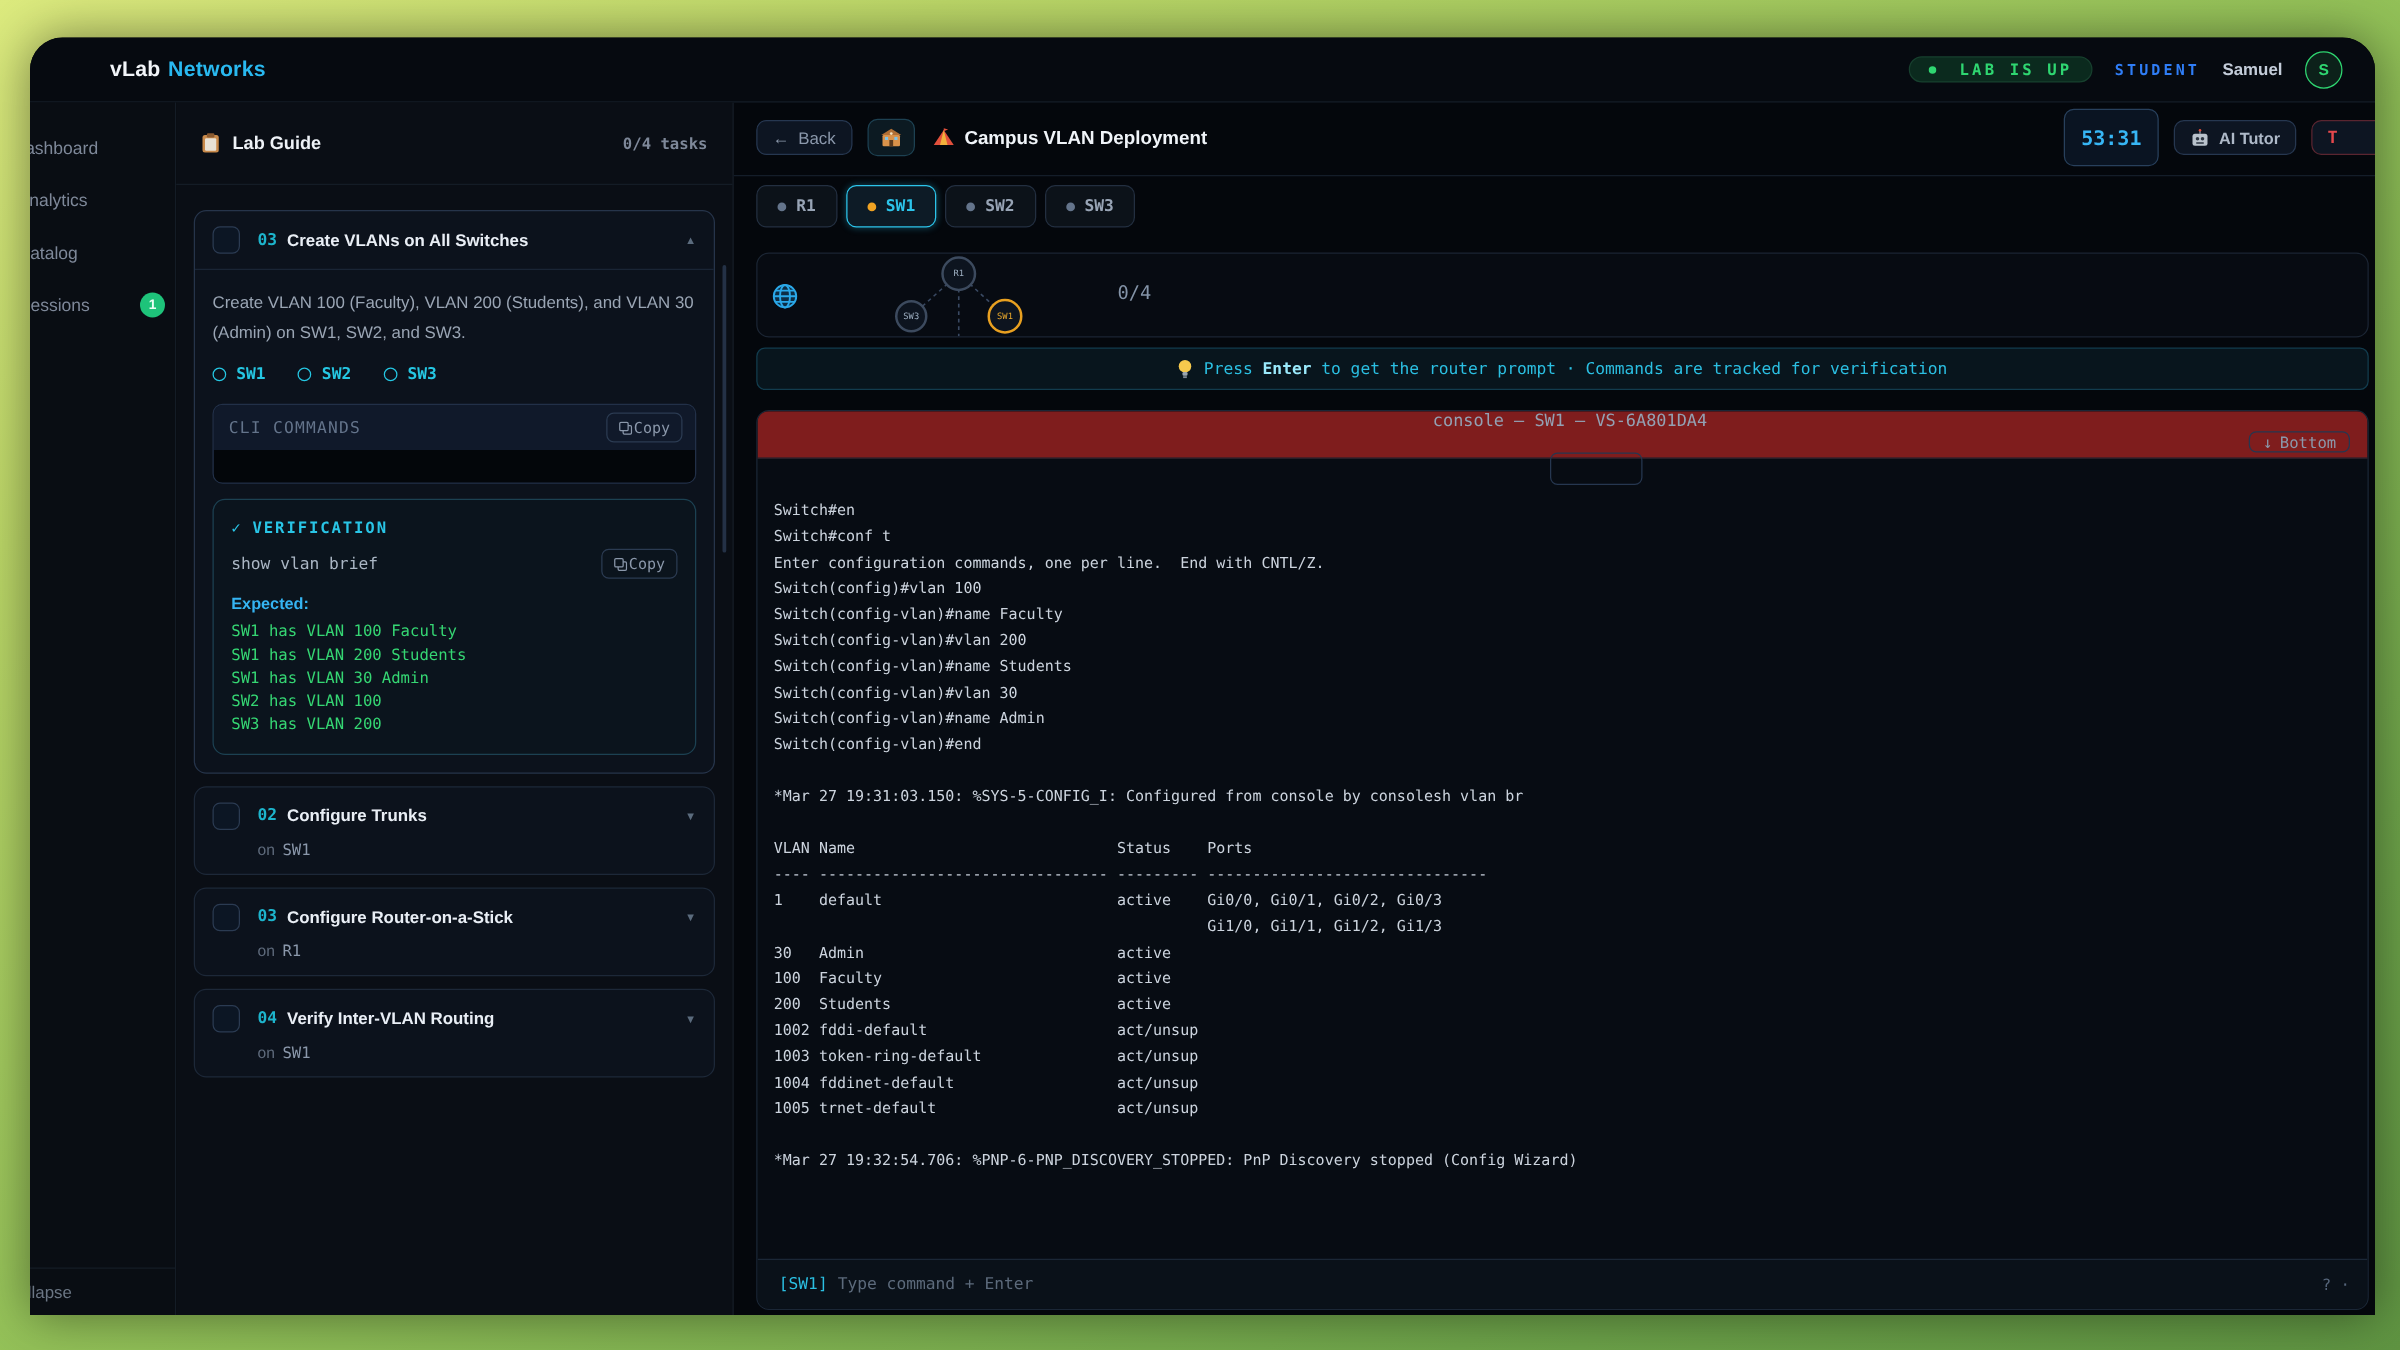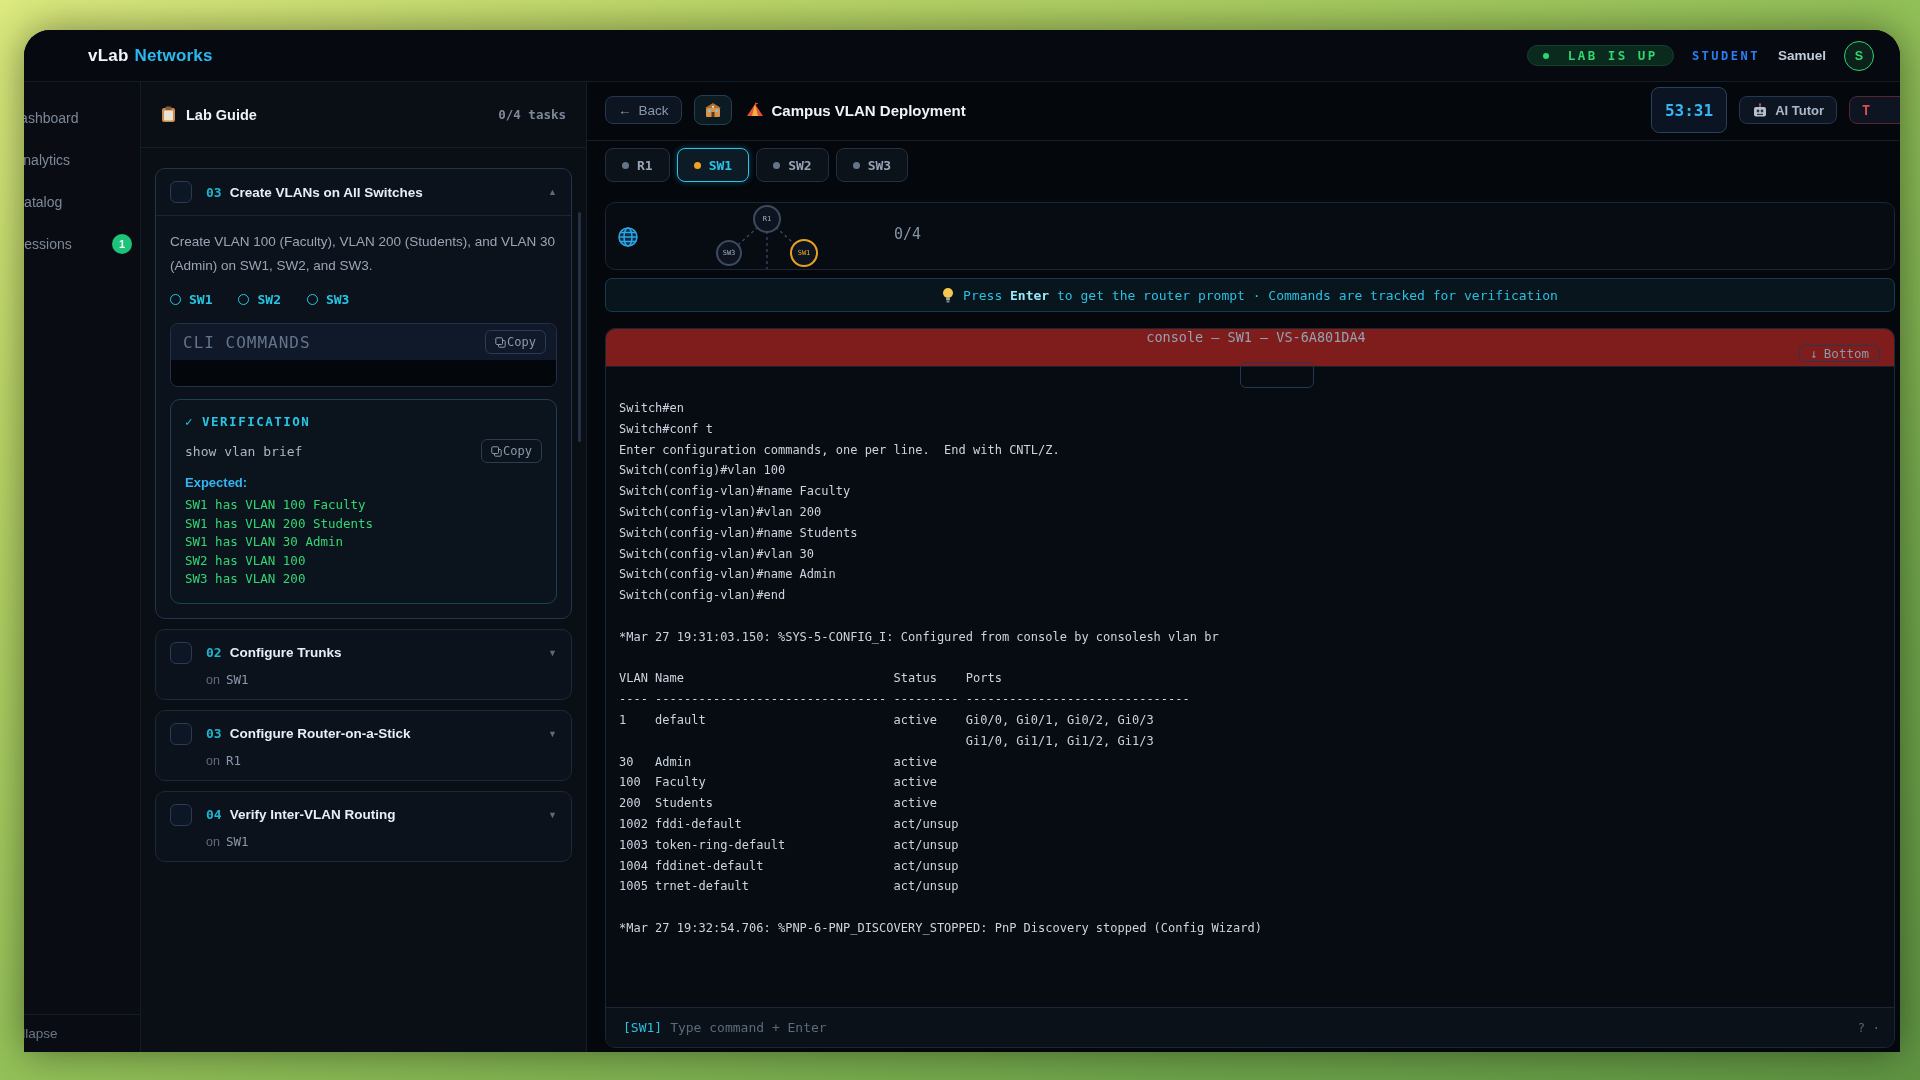--- a/index.html
+++ b/index.html
@@ -75,21 +75,21 @@
   .caret { margin-left:auto; color:#5b6b7d; font-size:9px; }
   .card.active .card-head { border-bottom:1px solid #1a2535; }
   .card-body { padding:14px; }
   .desc { font-size:13.5px; color:#9aa5b4; line-height:24px; }
   .chips { display:flex; gap:26px; margin-top:14px; }
   .chip { display:flex; align-items:center; gap:8px; }
   .chip .ring { width:11px; height:11px; border-radius:50%; border:1.5px solid #25c7e3; }
   .chip .c-lbl { font-family:"DejaVu Sans Mono",monospace; font-size:13px; font-weight:bold; color:#25c7e3; }
   .clibox { margin-top:16px; border:1px solid #223048; border-radius:8px; overflow:hidden; }
   .clibox-head { background:#10192a; display:flex; align-items:center; padding:6px 10px 6px 12px; }
-  .cli-lbl { font-family:"DejaVu Sans Mono",monospace; font-size:16px; color:#64748b; letter-spacing:1px; }
+  .cli-lbl { font-family:"DejaVu Sans Mono",monospace; font-size:13px; color:#64748b; letter-spacing:1px; }
   .copy-btn { margin-left:auto; display:flex; align-items:center; gap:1px; height:24px; padding:0 9px;
     border:1px solid #2b3b52; border-radius:6px; background:transparent;
     font-family:"DejaVu Sans Mono",monospace; font-size:12px; color:#8b98ab; cursor:pointer; }
   .clibox-code { background:#03060a; height:26px; }
   .verif { margin-top:12px; border:1px solid #1c4152; border-radius:10px; background:#0b141d; padding:14px; }
   .v-head { font-family:"DejaVu Sans Mono",monospace; font-size:12.5px; font-weight:bold;
     color:#29c5e6; letter-spacing:1.5px; display:flex; gap:8px; }
   .v-cmd-row { display:flex; align-items:center; margin-top:10px; }
   .v-cmd { font-family:"DejaVu Sans Mono",monospace; font-size:13px; color:#aab6c4; }
   .v-expected { margin-top:12px; font-size:13px; font-weight:bold; color:#35b4f2; }

